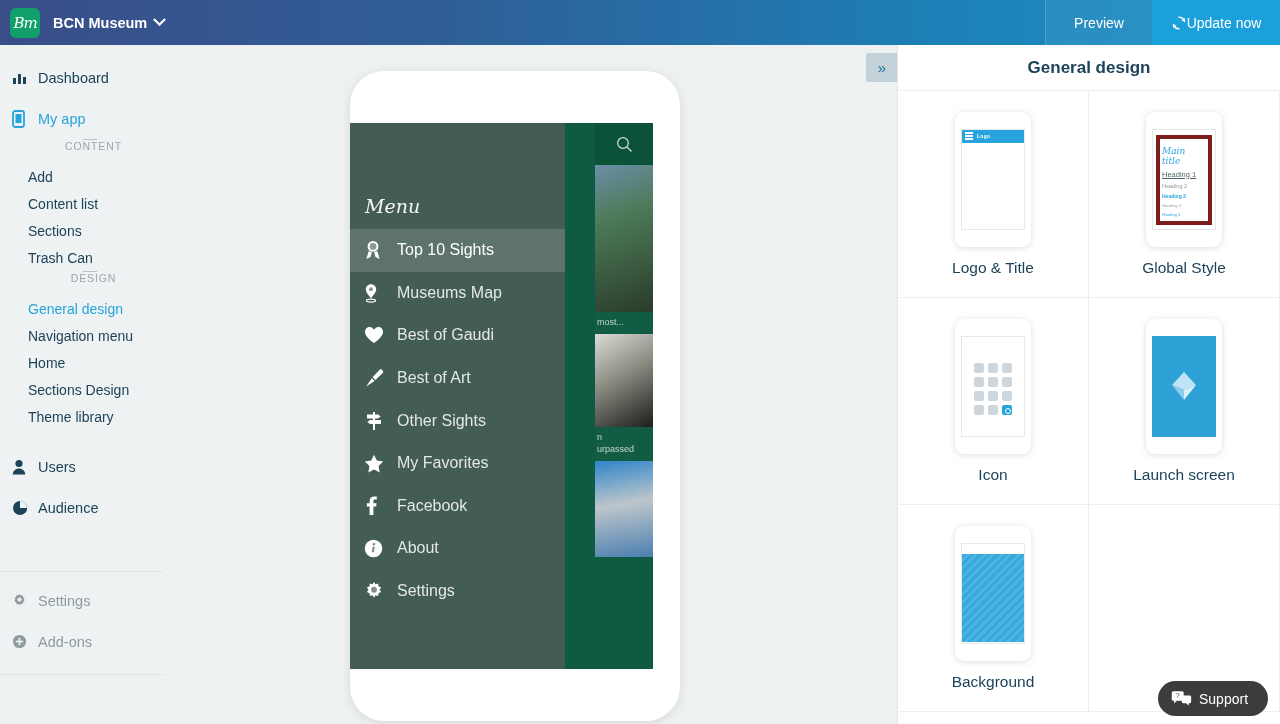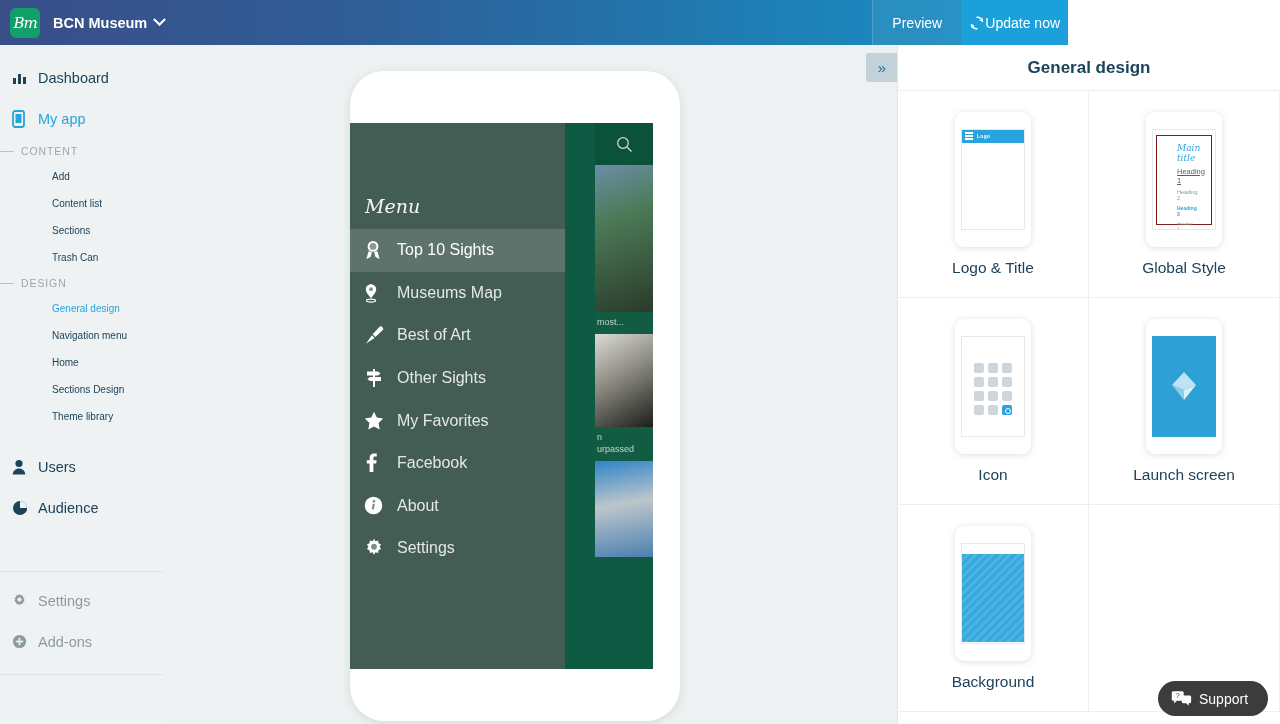--- a/index.html
+++ b/index.html
@@ -6,21 +6,21 @@
   html, body {
     width: 1280px; height: 724px;
     font-family: "Liberation Sans", sans-serif;
     background: #ffffff;
     overflow: hidden;
   }
   #app { position: relative; width: 1280px; height: 724px; }
 
   
   .topbar {
-    position: absolute; top: 0; left: 0; width: 1068px; height: 45px;
+    position: absolute; top: 0; left: 0; width: 1280px; height: 45px;
     background: linear-gradient(90deg, #3a4e88 0%, #2f5e97 35%, #1d7fb5 72%, #1b93c9 100%);
     display: flex; 
   }
   .brand-block { display: flex; align-items: center; padding-left: 10px; width: 1045px; height: 45px; }
   .brand-logo {
     width: 30px; height: 30px; border-radius: 6px;
     background: #12a06a; color: #fff;
     display: flex; align-items: center; justify-content: center;
     font-family: "DejaVu Serif", serif; font-style: italic; font-size: 15px;
     letter-spacing: -1px; flex: none;
@@ -46,25 +46,25 @@
     position: absolute; top: 45px; left: 0; width: 188px; height: 679px;
     background: #eef2f2; border-right: 1px solid #dfe5e5;
   }
   .nav-row {
     display: flex; align-items: center; height: 41px; padding-left: 12px;
     font-size: 14.5px; color: #1d4359; cursor: pointer;
   }
   .nav-row .ic { width: 26px; flex: none; display: flex; align-items: center; color: #1d4359; }
   .nav-row.blue, .nav-row.blue .ic { color: #27a3dd; }
   .nav-row.muted, .nav-row.muted .ic { color: #8d9a9e; }
-  .nav-sub { padding-left: 52px; height: 27px; display: flex; align-items: center;
-             font-size: 10px; color: #1d4359; cursor: pointer; }
+  .nav-sub { padding-left: 28px; height: 27px; display: flex; align-items: center;
+             font-size: 14px; color: #1d4359; cursor: pointer; }
   .nav-sub.blue { color: #27a3dd; }
   .group-head { display: flex; align-items: center; height: 24px; padding-left: 0;
-                font-size: 10.5px; color: #9aa7ab; letter-spacing: 0.9px; }
+                font-size: 10.5px; color: #9aa7ab; letter-spacing: 0.9px; flex-direction: column; }
   .group-head .dash { width: 14px; height: 1px; background: #b9c3c6; margin-right: 7px; }
   .side-div { height: 1px; background: #dde4e4; margin: 0; }
   .user-row { display: flex; align-items: center; height: 52px; padding-left: 12px; cursor: pointer; }
 
   
   .canvas { position: absolute; top: 45px; left: 163px; width: 734px; height: 679px; background: #eef1f2; }
   .phone {
     position: absolute; left: 187px; top: 26px; width: 330px; height: 650px;
     background: #ffffff; border-radius: 34px; box-shadow: 0 2px 10px rgba(0,0,0,0.10);
   }
@@ -109,21 +109,21 @@
              display: flex; flex-direction: column; align-items: center; justify-content: center; cursor: pointer; }
   .rp-cell.empty { cursor: default; }
   .rp-label { margin-top: 12px; font-size: 15.5px; color: #1d4359; }
   .mini-phone { width: 76px; height: 135px; background: #ffffff; border-radius: 9px;
                 box-shadow: 0 1px 6px rgba(30,60,80,0.17); display: flex; align-items: center; justify-content: center; }
   .mp-inner { width: 64px; height: 101px; border: 1px solid #e3e9ec; background: #fff; position: relative; overflow: hidden; }
   .mp-bar { height: 13px; background: #29a3dd; display: flex; align-items: center; padding: 0 3px; gap: 4px; }
   .mp-burger { display: flex; flex-direction: column; gap: 1.5px; }
   .mp-burger i { display: block; width: 8px; height: 1.5px; background: #fff; }
   .mp-logo { color: #fff; font-size: 5px; font-weight: bold; letter-spacing: .3px; }
-  .gs-box { width: 56px; height: 90px; border: 1px solid #7f1d1d; margin: 5px auto; padding: 7px 20px; }
+  .gs-box { width: 56px; height: 90px; border: 4px solid #7f1d1d; margin: 5px auto; padding: 7px 2px; }
   .gs-main { font-family: "DejaVu Serif", serif; font-style: italic; color: #2fa4de; font-size: 9px; }
   .gs-h { margin-top: 4px; }
   .gs-h1 { font-size: 7.5px; color: #55646b; text-decoration: underline; }
   .gs-h2 { font-size: 5.5px; color: #8c979c; }
   .gs-h3 { font-size: 5px; color: #2fa4de; font-weight: bold; }
   .gs-h4 { font-size: 4.2px; color: #9aa4a8; }
   .gs-h5 { font-size: 4px; color: #2fa4de; }
   .icon-grid { display: grid; grid-template-columns: repeat(3, 10px); gap: 4px; margin: 26px auto 0; width: 38px; }
   .icon-grid span { width: 10px; height: 10px; background: #ccd6dc; border-radius: 2px; display:block; }
   .icon-grid span.sel { background: #29a3dd; position: relative; }
@@ -299,20 +299,28 @@
               <span class="mi">
                 <svg width="14" height="20" viewBox="0 0 14 20">
                     <path d="M7 1.2c-3 0-5.2 2.3-5.2 5.1 0 3.6 5.2 9 5.2 9s5.2-5.4 5.2-9c0-2.8-2.2-5.1-5.2-5.1z" fill="#fff"></path>
                     <circle cx="7" cy="6.2" r="1.9" fill="#7e8f89"></circle>
                     <ellipse cx="7" cy="17.6" rx="4.6" ry="1.5" fill="none" stroke="#fff" stroke-width="1.2"></ellipse>
                   </svg>
               </span>
               <span class="ml">Museums Map</span>
             </div>
 
+            <div class="menu-item">
+              <span class="mi">
+                <svg width="20" height="18" viewBox="0 0 20 18">
+                    <path d="M10 17S1 11 1 5.9C1 2.9 3.2 1 5.6 1 7.4 1 9.1 2.1 10 3.8 10.9 2.1 12.6 1 14.4 1 16.8 1 19 2.9 19 5.9 19 11 10 17 10 17z" fill="#fff"></path>
+                  </svg>
+              </span>
+              <span class="ml">Best of Gaudi</span>
+            </div>
 
             <div class="menu-item">
               <span class="mi">
                 <svg width="20" height="20" viewBox="0 0 20 20">
                     <path d="M17.8 1.6c-.7-.7-1.6-.5-2.4.3L8.6 9.3l2.8 2.8 7.1-6.8c.8-.8 1-1.7.3-2.4z" fill="#fff"></path>
                     <path d="M7.9 10.2 2.1 18.4l8.5-5.5z" fill="#fff"></path>
                   </svg>
               </span>
               <span class="ml">Best of Art</span>
             </div>

